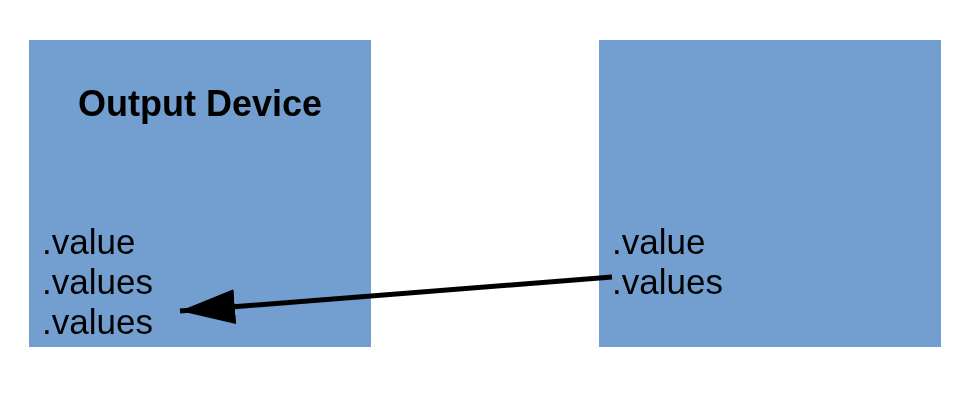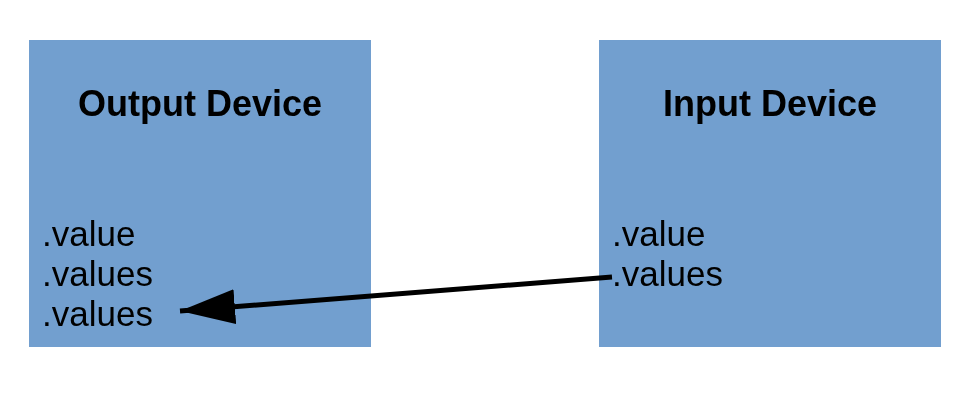--- a/index.html
+++ b/index.html
@@ -32,21 +32,21 @@
     left: 0;
     width: 100%;
     text-align: center;
     font-size: 36px;
     line-height: 36px;
     font-weight: bold;
     white-space: nowrap;
   }
   .box-members {
     position: absolute;
-    top: 174px;
+    top: 182px;
     left: 13px;
     font-size: 35px;
     line-height: 40px;
     white-space: nowrap;
   }
   .arrow-svg {
     position: absolute;
     top: 0;
     left: 0;
     width: 974px;
@@ -62,21 +62,20 @@
   <div class="box box-left">
     <div class="box-title">Output Device</div>
     <div class="box-members">
       <div>.value</div>
       <div>.values</div>
       <div>.values</div>
     </div>
   </div>
 
   <div class="box box-right">
-    <div class="box-title">Input Device</div>
     <div class="box-members">
       <div>.value</div>
       <div>.values</div>
     </div>
   </div>
 
   <svg class="arrow-svg" viewBox="0 0 974 406">
     <defs>
       <marker id="arrowhead" markerWidth="11" markerHeight="7" refX="11" refY="3.5" orient="auto">
         <polygon points="11 3.5, 0 0, 0 7" fill="#000000"></polygon>

